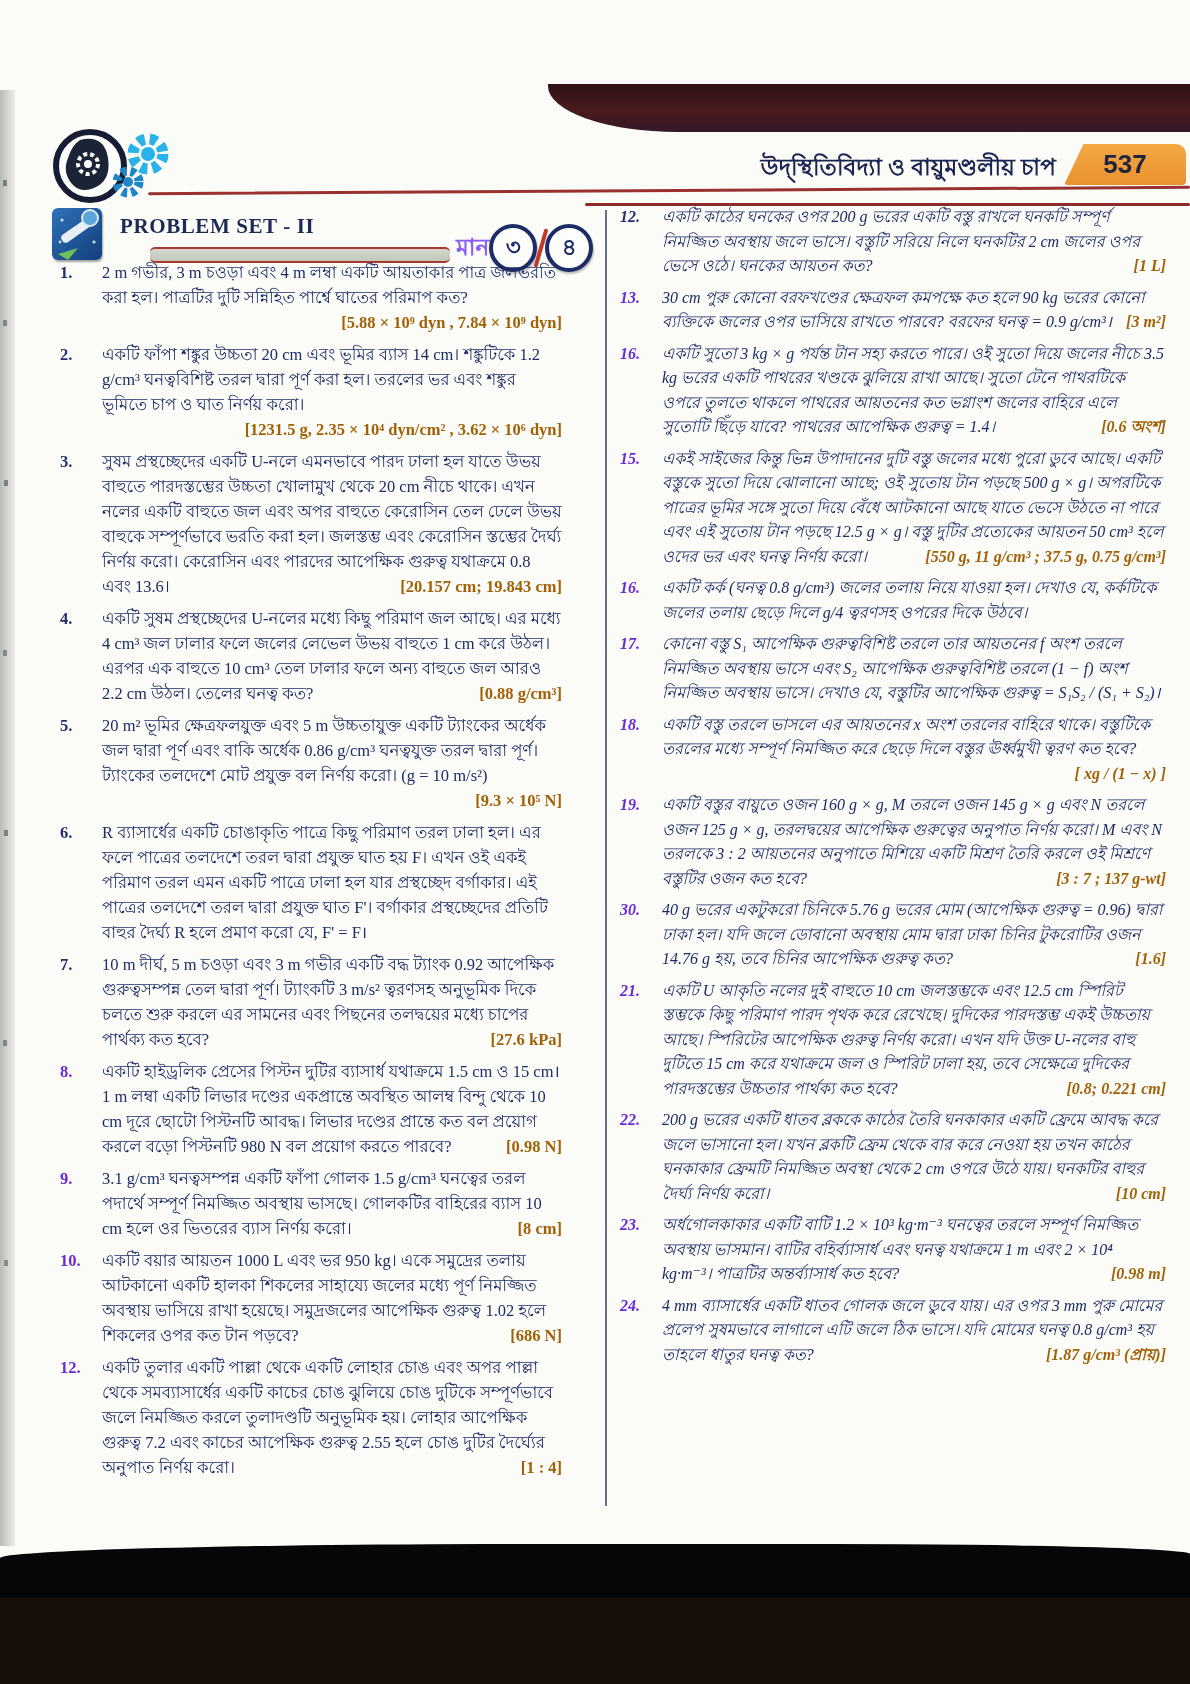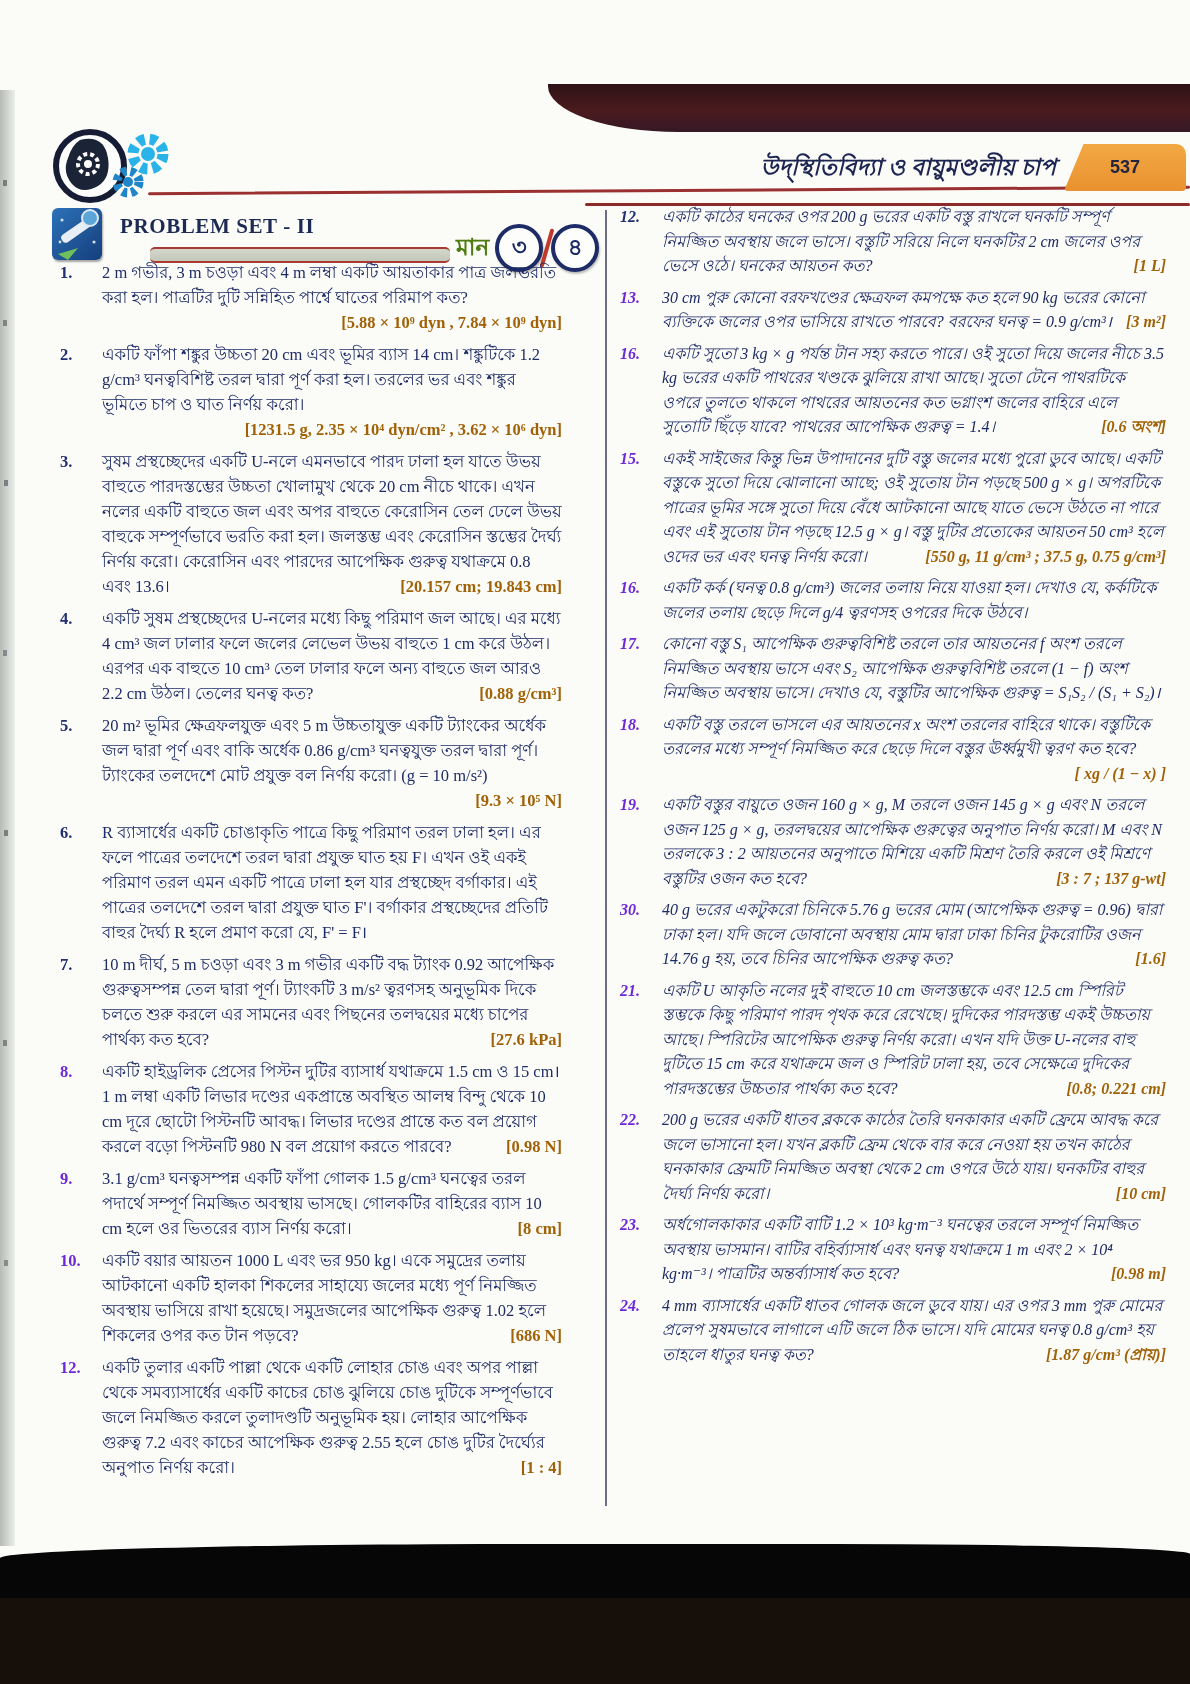--- a/index.html
+++ b/index.html
@@ -34,46 +34,46 @@
     opacity:.55;
   }
   
   .logo{position:absolute;left:50px;top:118px;}
   .red-line-1{position:absolute;left:148px;top:189px;width:1042px;height:3px;
     background:#9a3030;transform:rotate(-.35deg);border-radius:2px;}
   .red-line-2{position:absolute;left:585px;top:203px;width:605px;height:3px;
     background:#8d2b2b;border-radius:2px;}
   .chapter-title{
     position:absolute;left:600px;top:149px;width:456px;text-align:right;
-    font-size:23px;font-weight:bold;color:#1c2451;letter-spacing:.2px;font-style:italic;
+    font-size:23px;font-weight:bold;color:#1c2451;letter-spacing:.2px;
   }
   .page-badge{
-    position:absolute;left:1064px;top:144px;width:122px;height:47px;
+    position:absolute;left:1064px;top:144px;width:122px;height:41px;
     background:linear-gradient(180deg,#f3a844 0%,#e8922f 100%);
     clip-path:polygon(16% 0,100% 0,100% 100%,0 100%);
     border-radius:4px 10px 4px 4px;
     display:flex;align-items:center;justify-content:center;
     font-family:"Liberation Sans","DejaVu Sans",sans-serif;
-    font-size:18px;font-weight:bold;color:#23253f;
+    font-size:26px;font-weight:bold;color:#23253f;
   }
   .ps-icon{position:absolute;left:52px;top:208px;width:50px;height:52px;
     background:linear-gradient(135deg,#2d72b8 0%,#143e7c 100%);
     border-radius:6px;box-shadow:1px 2px 2px rgba(0,0,0,.35);overflow:hidden;}
   .ps-title{
     position:absolute;left:120px;top:214px;font-size:21px;font-weight:bold;
     color:#1d2a54;letter-spacing:.6px;
     font-family:"Liberation Serif","DejaVu Serif",serif;
   }
   .grey-bar{
     position:absolute;left:150px;top:247px;width:300px;height:12px;
     background:linear-gradient(180deg,#d3d7cc,#c2c8ba);
     border-top:2px solid #a83a33;border-bottom:2px solid #a83a33;border-radius:5px;
   }
   .marks{position:absolute;left:456px;top:224px;display:flex;align-items:center;}
-  .marks-label{font-size:23px;font-weight:bold;color:#4d7c0f;margin-right:6px;}
+  .marks-label{font-size:23px;font-weight:bold;color:#8b5cf6;}
   .mark-circle{
     width:40px;height:40px;border-radius:50%;background:#fdfdfb;
     border:4px solid #1d2b66;color:#1d2b66;font-weight:bold;font-size:23px;
     display:flex;align-items:center;justify-content:center;
     box-shadow:1px 2px 2px rgba(0,0,0,.25);
   }
   .mark-slash{
     width:4px;height:40px;background:#c0392b;transform:rotate(16deg);
     margin:0 2px;border-radius:2px;
   }

